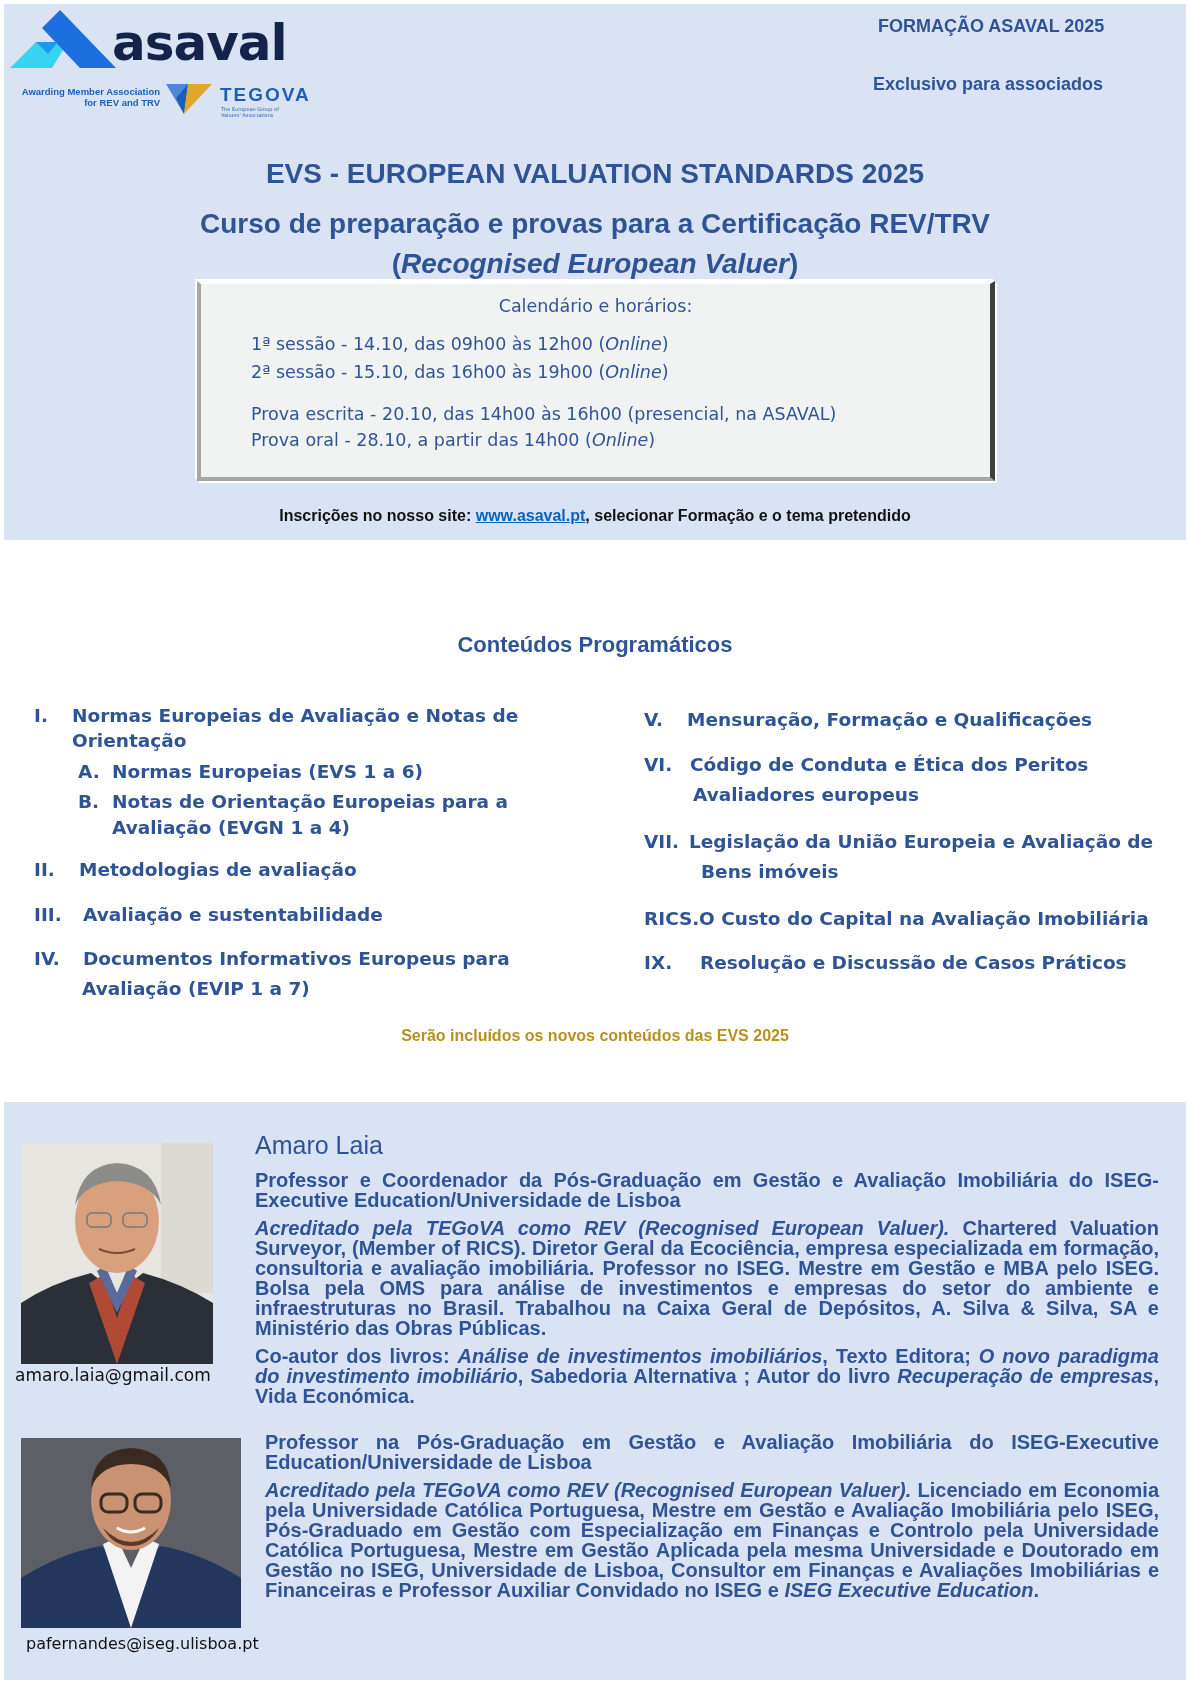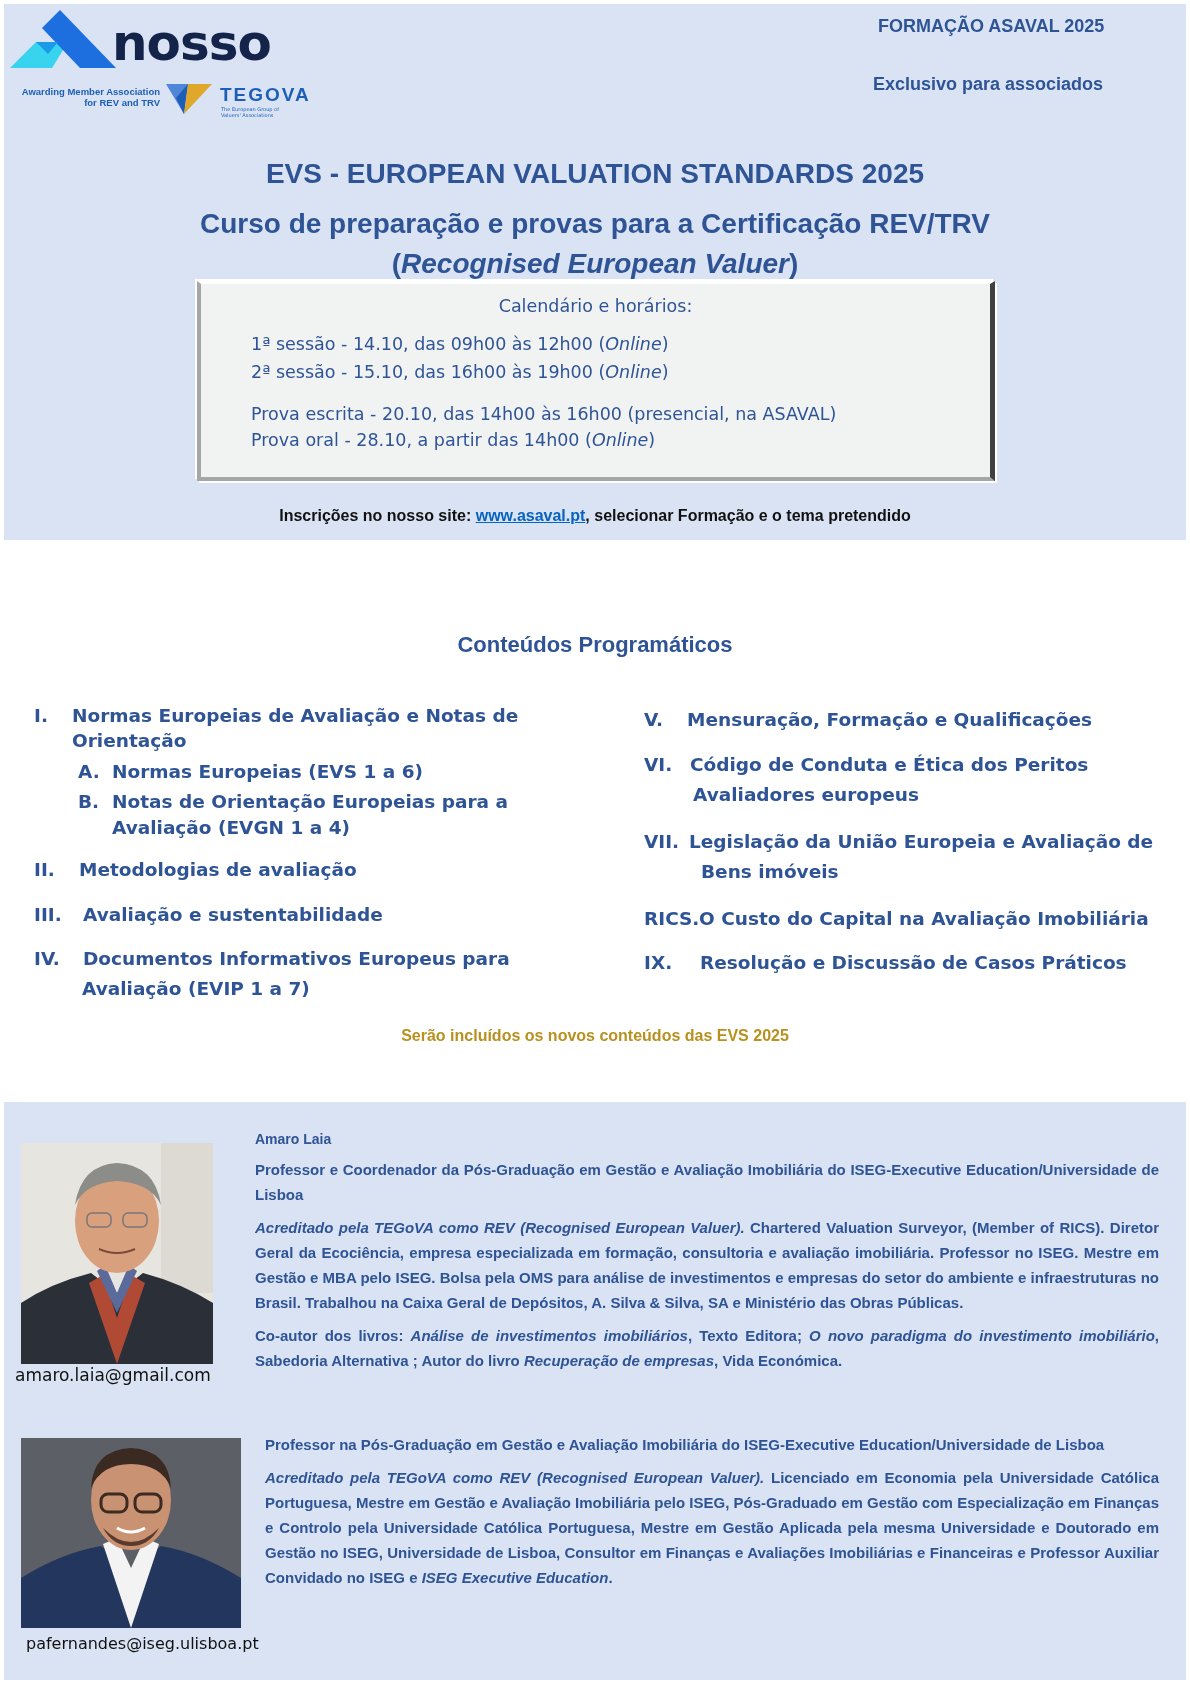--- a/index.html
+++ b/index.html
@@ -40,37 +40,37 @@
   .prog { position: absolute; font-family: "DejaVu Sans", sans-serif; font-weight: bold; font-size: 18.5px; color: #2f5496; line-height: 26px; }
   .prog .num { position: absolute; left: 0; }
   .prog .txt { position: absolute; white-space: nowrap; }
 
   .note { position: absolute; left: 0; width: 1190px; top: 1027px; text-align: center; font-family: "Liberation Sans", sans-serif; font-weight: bold; font-size: 16px; color: #b8901e; }
 
   .photo { position: absolute; overflow: hidden; }
   .email { position: absolute; font-family: "DejaVu Sans", sans-serif; font-size: 17px; color: #111111; white-space: nowrap; }
 
   .bio { position: absolute; font-family: "Liberation Sans", sans-serif; color: #2f5496; text-align: justify; }
-  .bio .name { font-size: 14px; font-weight: bold; margin-bottom: 10px; }
-  .bio p { font-size: 15px; font-weight: bold; line-height: 25px; margin-bottom: 8px; }
+  .bio .name { font-size: 25px; font-weight: normal; margin-bottom: 10px; }
+  .bio p { font-size: 20px; font-weight: bold; line-height: 20px; margin-bottom: 8px; }
   .bio p i { font-style: italic; }
 </style>
 </head>
 <body>
 
 <div class="band-top"></div>
 <div class="band-bottom"></div>
 
 <div class="logo">
   <svg width="110" height="70" style="position:absolute;left:0;top:0">
     <polygon points="2,60 28,34 60,34 44,60" fill="#38d3ee"></polygon>
     <polygon points="52,2 108,60 72,60 34,20" fill="#1d6fe0"></polygon>
     <polygon points="28,34 50,34 40,46" fill="#1a9ae8"></polygon>
   </svg>
-  <div class="logo-word">nosso</div>
+  <div class="logo-word">asaval</div>
   <div class="award">
     <div>Awarding Member Association</div>
     <div>for REV and TRV</div>
   </div>
   <svg class="tegova-mark" width="48" height="32">
     <polygon points="0,0 22,0 18,30" fill="#4f86d9"></polygon>
     <polygon points="10,14 22,0 18,30" fill="#1d5fb8"></polygon>
     <polygon points="22,0 46,0 18,30" fill="#e0a82a"></polygon>
   </svg>
   <div class="tegova-word">TEGOVA</div>

